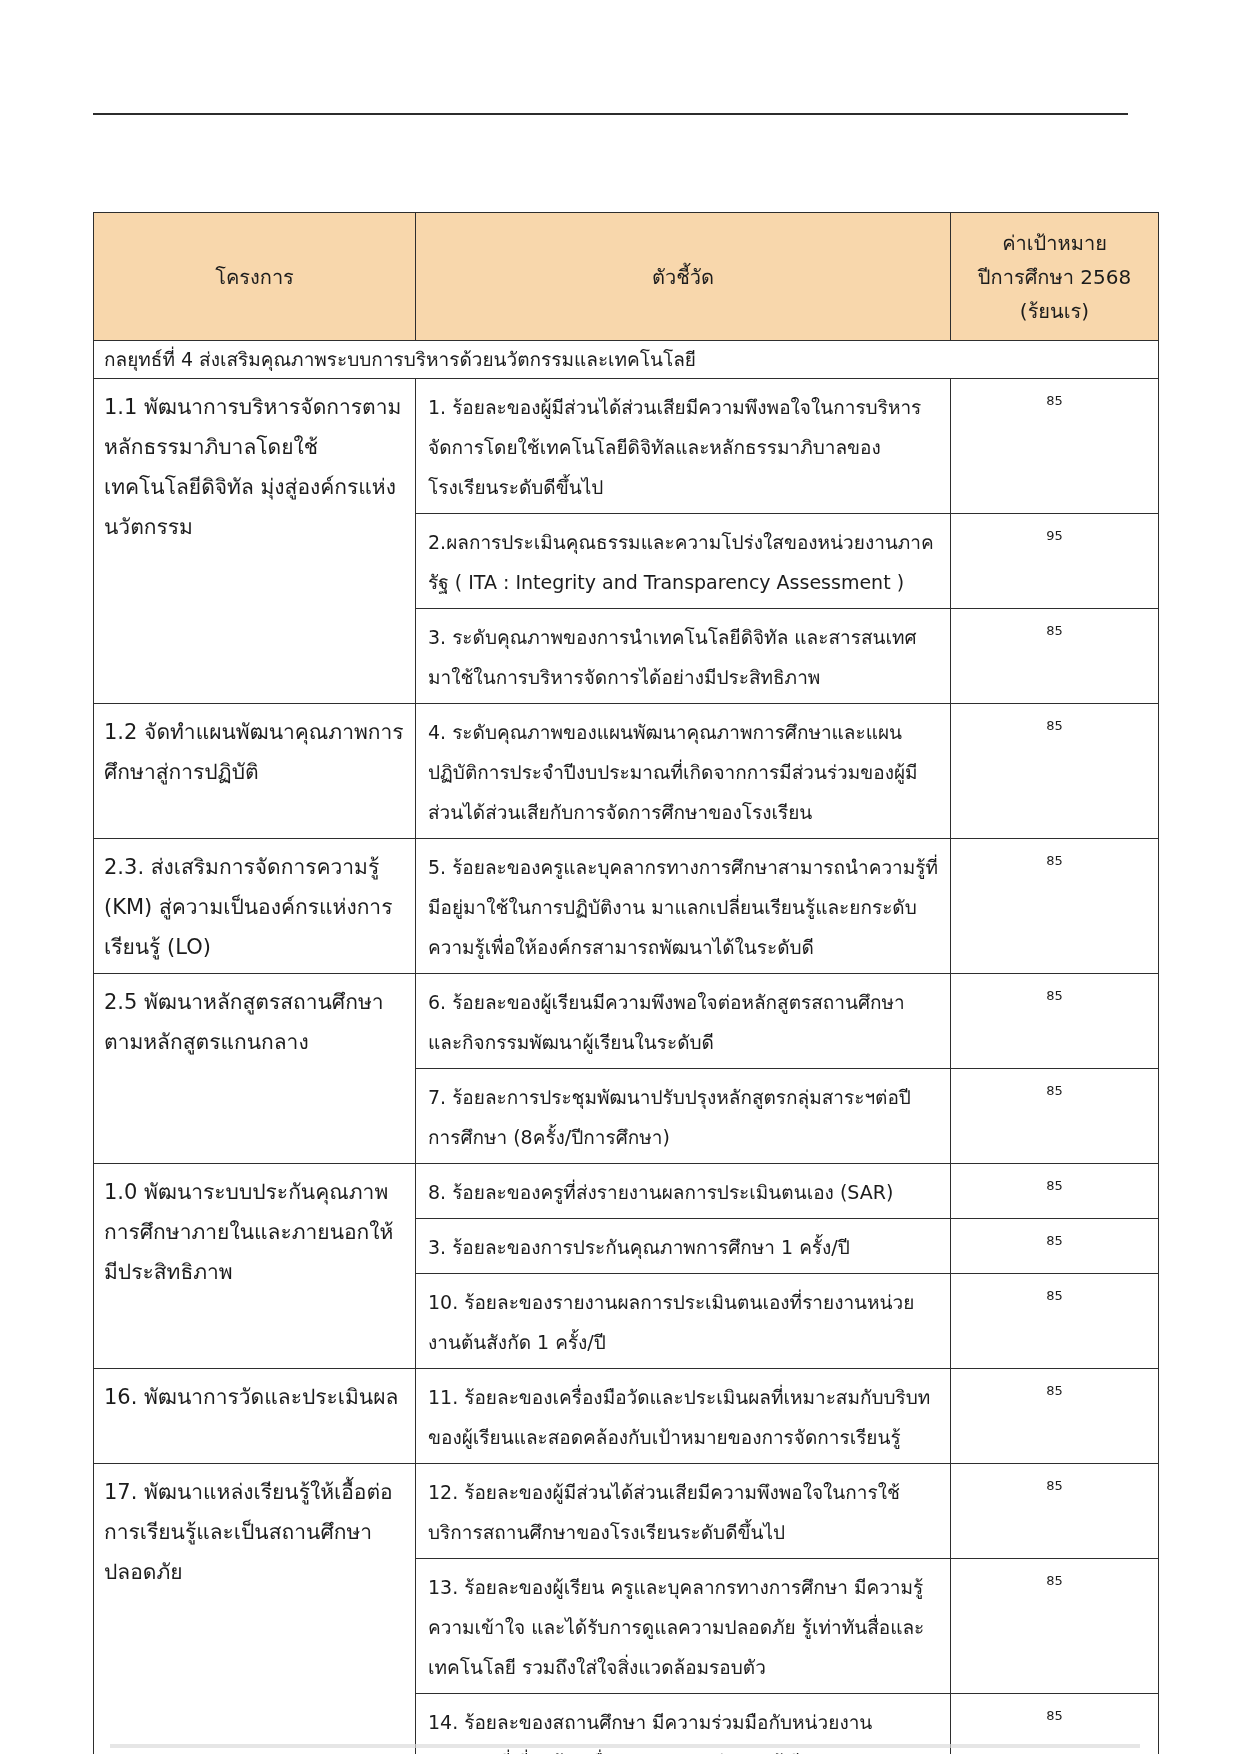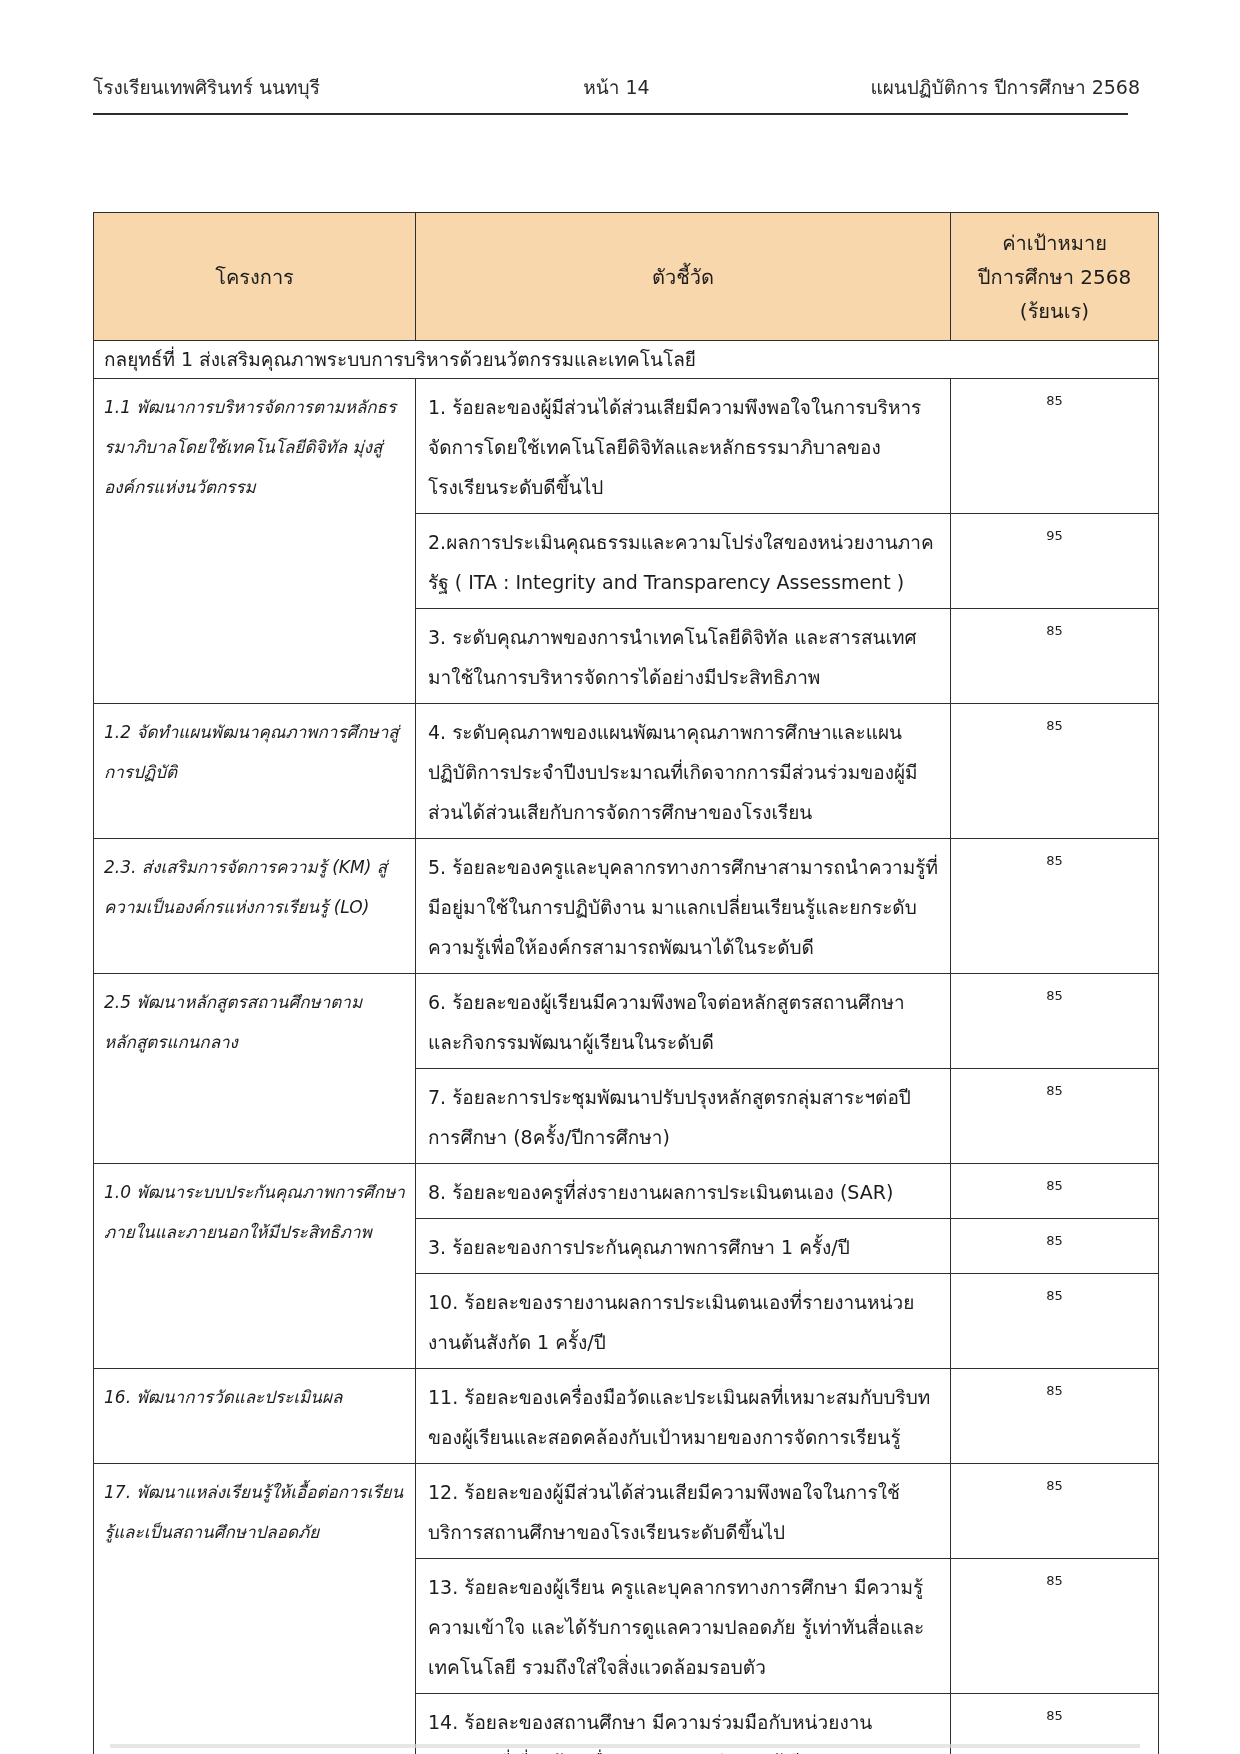--- a/index.html
+++ b/index.html
@@ -80,22 +80,21 @@
     line-height: 34px;
   }
   td.strategy-cell {
     padding: 3px 10px 4px 10px;
     line-height: 30px;
     font-size: 19px;
   }
   td.project-cell {
     padding: 8px 10px 6px 10px;
     line-height: 40px;
-    font-size: 17px;
-    font-style: italic;
+    font-size: 21px;
   }
   td.indicator-cell {
     padding: 8px 12px 6px 12px;
     line-height: 40px;
     font-size: 19px;
   }
   td.target-cell {
     text-align: center;
     padding-top: 10px;
     font-size: 13px;
@@ -110,25 +109,20 @@
     height: 4px;
     background: #dcdcdc;
     opacity: 0.7;
   }
 </style>
 </head>
 <body>
 
 <div class="page">
 
-  <div class="doc-header">
-    <span>โรงเรียนเทพศิรินทร์ นนทบุรี</span>
-    <span class="center">หน้า 14</span>
-    <span>แผนปฏิบัติการ ปีการศึกษา 2568</span>
-  </div>
 
   <div class="header-rule"></div>
 
 
   <table class="targets">
     <colgroup>
         <col class="c1">
         <col class="c2">
         <col class="c3">
       </colgroup>
@@ -138,21 +132,21 @@
         <th>ตัวชี้วัด</th>
         <th>
           <span>ค่าเป้าหมาย</span><br>
           <span>ปีการศึกษา 2568</span><br>
           <span>(ร้ยนเร)</span>
         </th>
       </tr>
     </thead>
     <tbody>
         <tr>
-          <td class="strategy-cell" colspan="3">กลยุทธ์ที่ 1 ส่งเสริมคุณภาพระบบการบริหารด้วยนวัตกรรมและเทคโนโลยี</td>
+          <td class="strategy-cell" colspan="3">กลยุทธ์ที่ 4 ส่งเสริมคุณภาพระบบการบริหารด้วยนวัตกรรมและเทคโนโลยี</td>
         </tr>
         <tr>
           <td class="project-cell" rowspan="3">1.1 พัฒนาการบริหารจัดการตามหลักธรรมาภิบาลโดยใช้เทคโนโลยีดิจิทัล มุ่งสู่องค์กรแห่งนวัตกรรม</td>
           <td class="indicator-cell">1. ร้อยละของผู้มีส่วนได้ส่วนเสียมีความพึงพอใจในการบริหารจัดการโดยใช้เทคโนโลยีดิจิทัลและหลักธรรมาภิบาลของโรงเรียนระดับดีขึ้นไป</td>
           <td class="target-cell">85</td>
         </tr>
         <tr>
           <td class="indicator-cell">2.ผลการประเมินคุณธรรมและความโปร่งใสของหน่วยงานภาครัฐ ( ITA : Integrity and Transparency Assessment )</td>
           <td class="target-cell">95</td>
         </tr>

